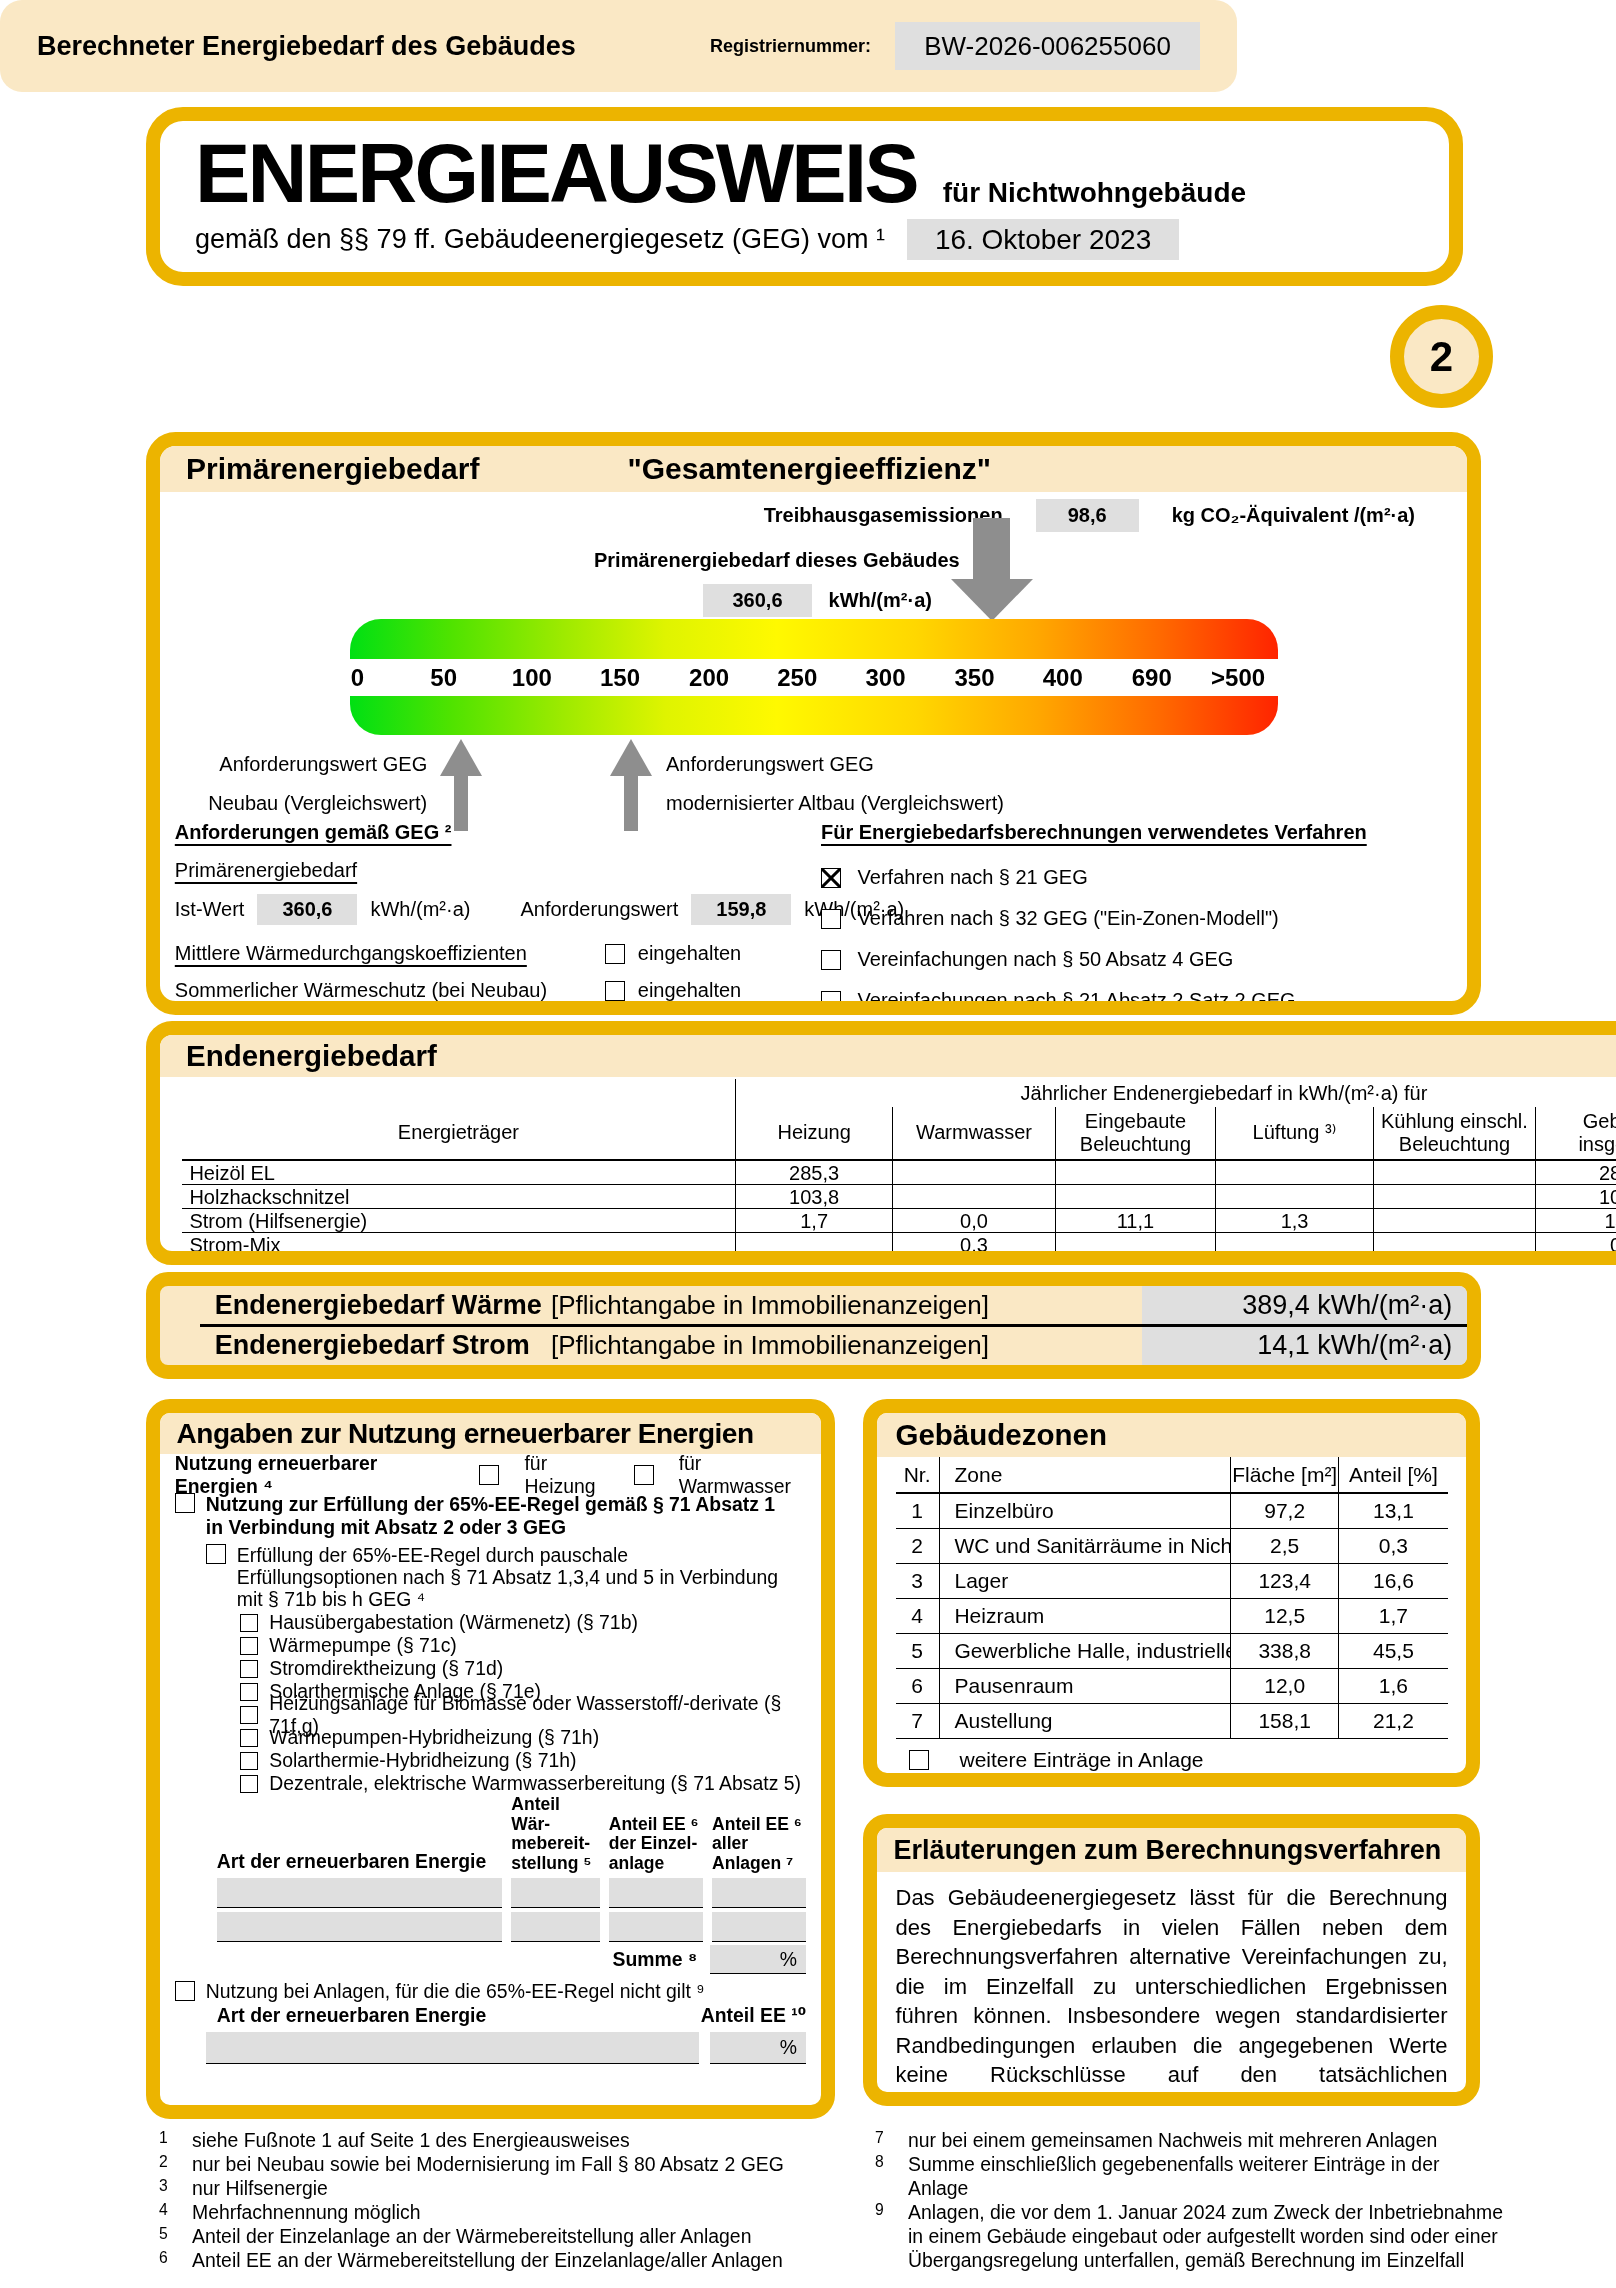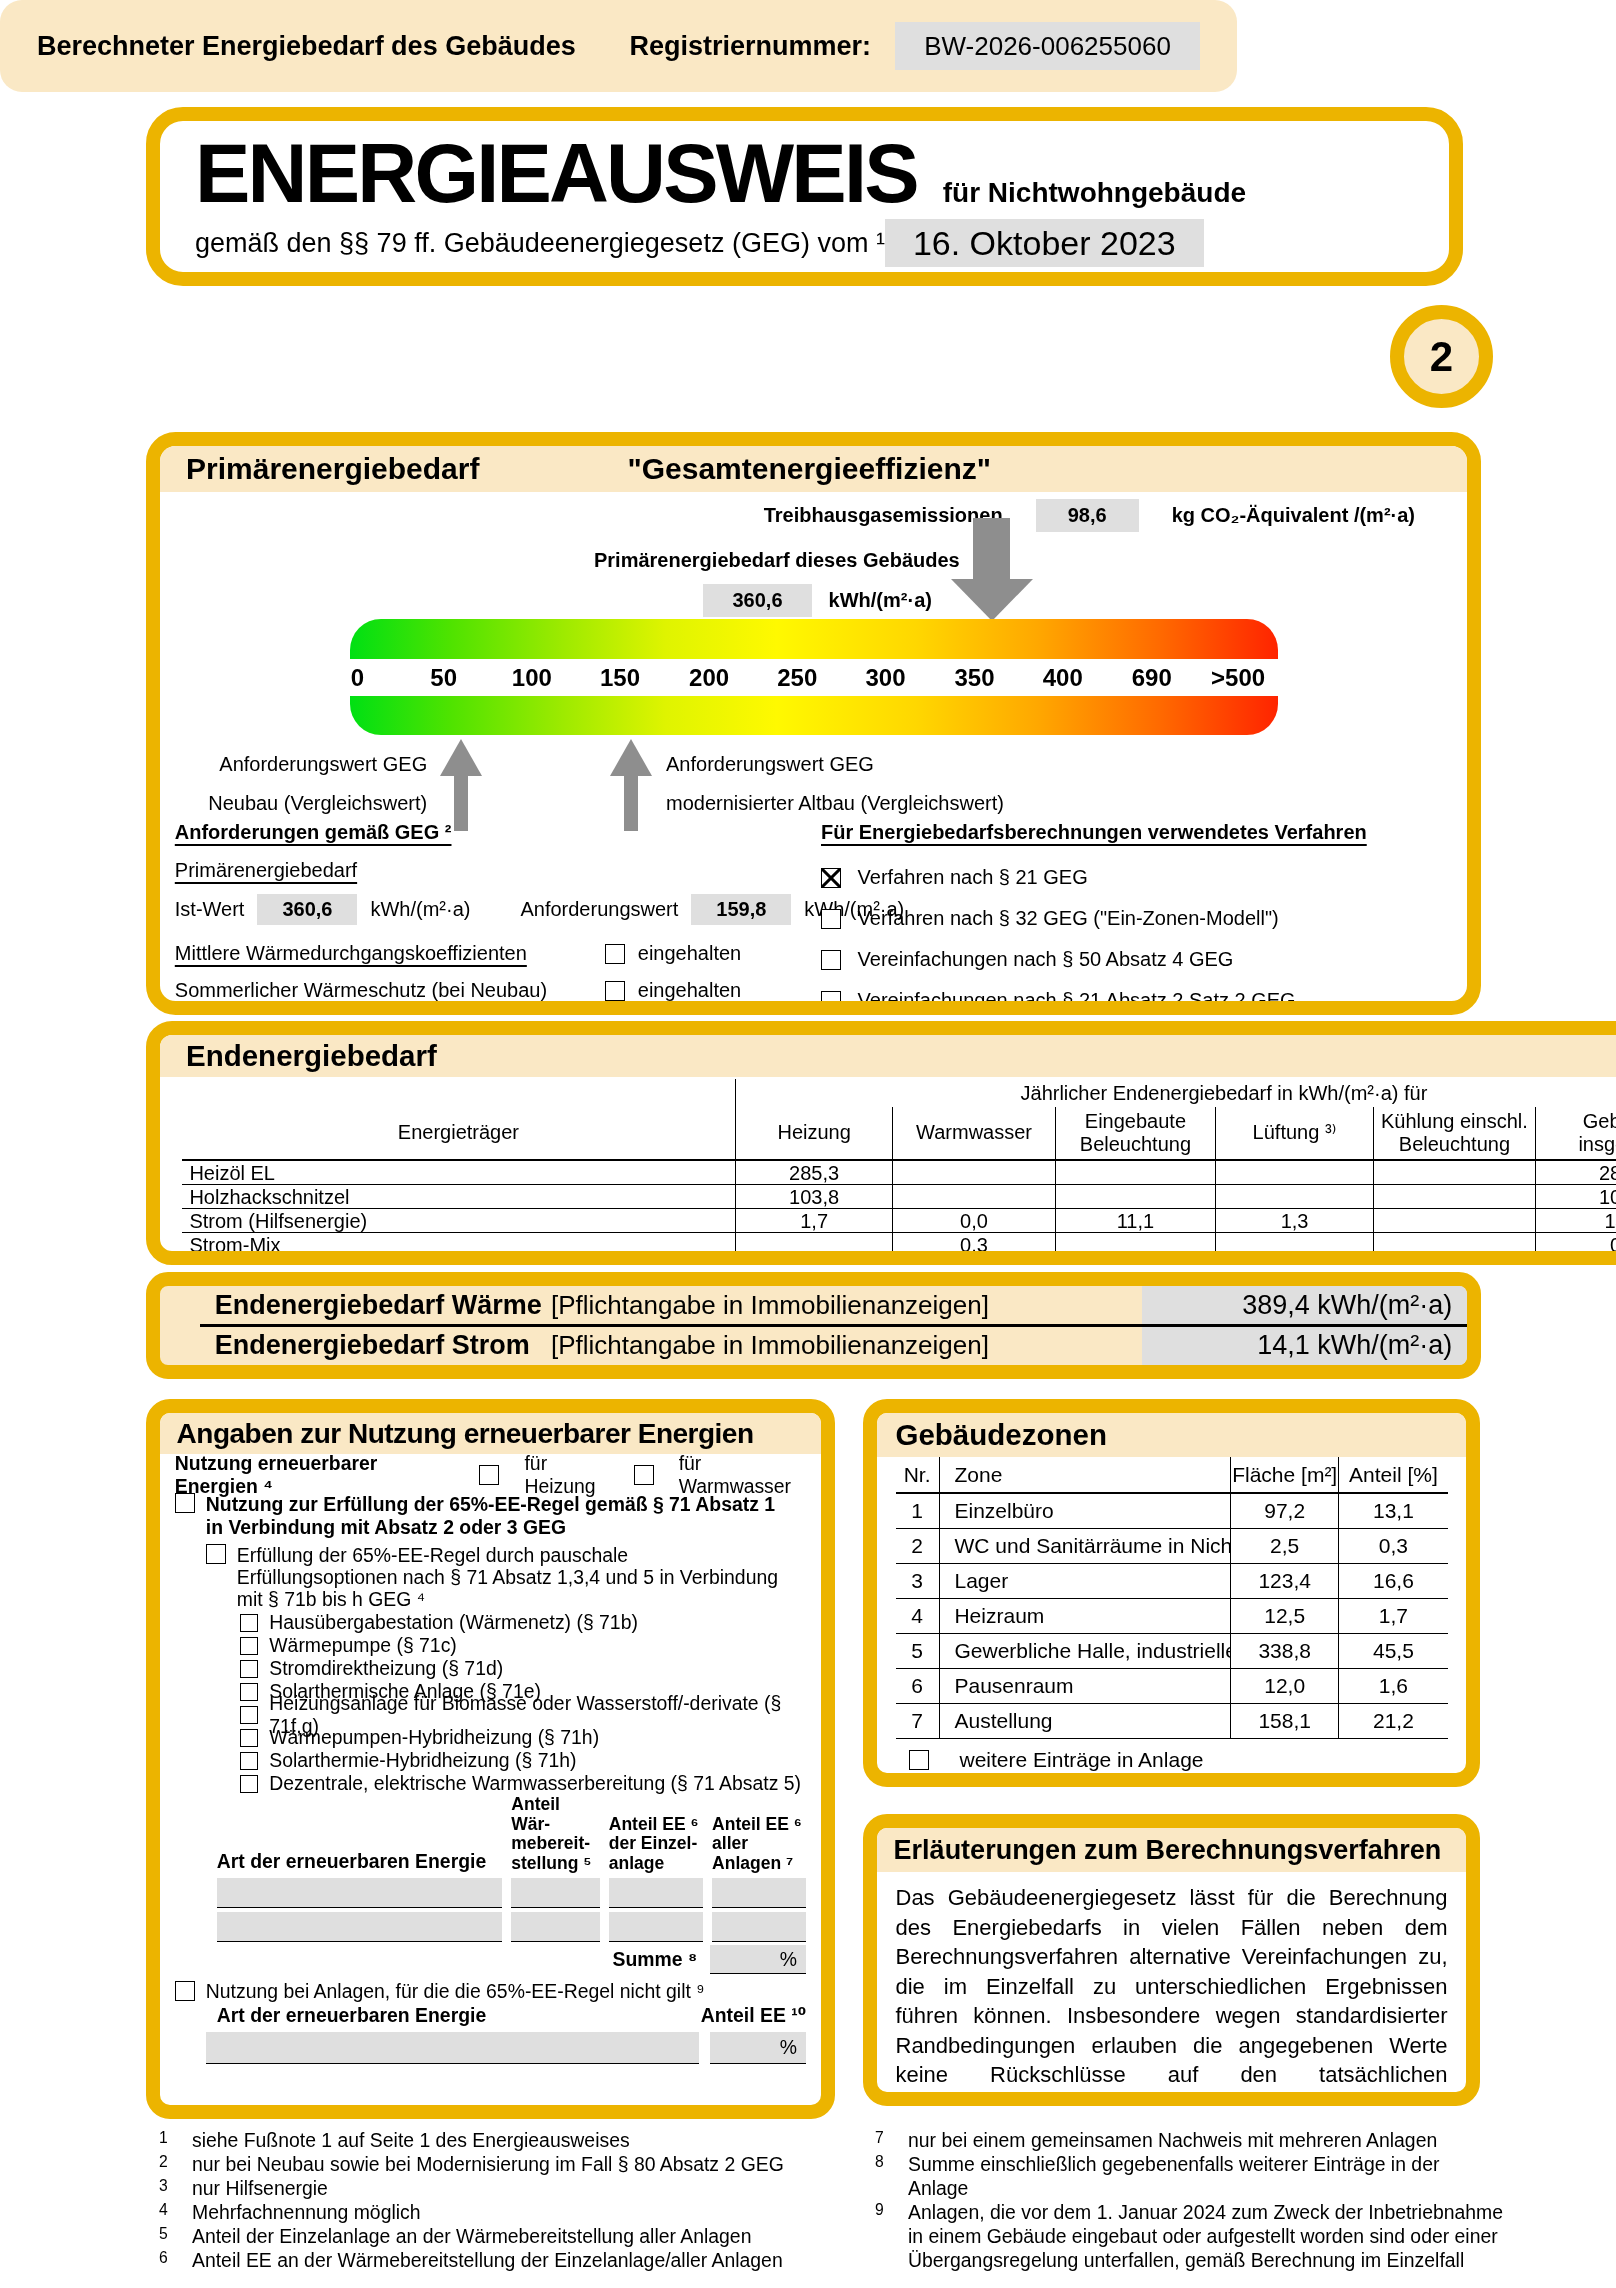--- a/index.html
+++ b/index.html
@@ -16,27 +16,27 @@
   .cb.checked { background-image:
       linear-gradient(45deg,  transparent 42%, #000 46%, #000 54%, transparent 58%),
       linear-gradient(-45deg, transparent 42%, #000 46%, #000 54%, transparent 58%); }
 
   
   #title-box { left:146px; top:107px; width:1317px; height:179px; border-radius:37px; }
   #title-box .inner { padding:9.2px 33px 0 35px; }
   #main-title { font-size:83px; font-weight:bold; letter-spacing:-2.8px; line-height:1.05; }
   #title-suffix { font-size:28px; font-weight:bold; margin-left:26px; }
   #subtitle-row { margin-top:1.8px; display:flex; align-items:center; font-size:27px; }
-  #date-box { padding:4.6px 28px; font-size:34px; }
+  #date-box { margin-left:22px; padding:4.6px 28px; font-size:28px; }
 
   
   #reg-bar { left:146px; top:316px; width:1237px; height:92px; background:#FAE8C5;
              border-radius:22px; display:flex; align-items:center; padding:0 37px; }
   #reg-bar .lbl { font-size:27px; font-weight:bold; }
-  #reg-bar .rlbl { margin-left:auto; font-size:27px; font-weight:bold; }
+  #reg-bar .rlbl { margin-left:auto; font-size:18px; font-weight:bold; }
   #reg-value { margin-left:24px; width:305px; height:48px; font-size:26px; }
   #page-circle { left:1390px; top:305px; width:103px; height:103px; border-radius:50%;
                  border:14.8px solid #ECB400; background:#FAE8C5; display:flex;
                  align-items:center; justify-content:center; font-size:42px; font-weight:bold; }
 
   
   #sec-primary { left:146px; top:432px; width:1335px; height:583px; border-radius:29.5px; }
   #sec-primary .strip { height:46px; padding-left:26px; }
   #sec-primary .strip .t1 { font-size:30px; font-weight:bold; }
   #sec-primary .strip .t2 { font-size:30px; font-weight:bold; margin-left:148px; }

